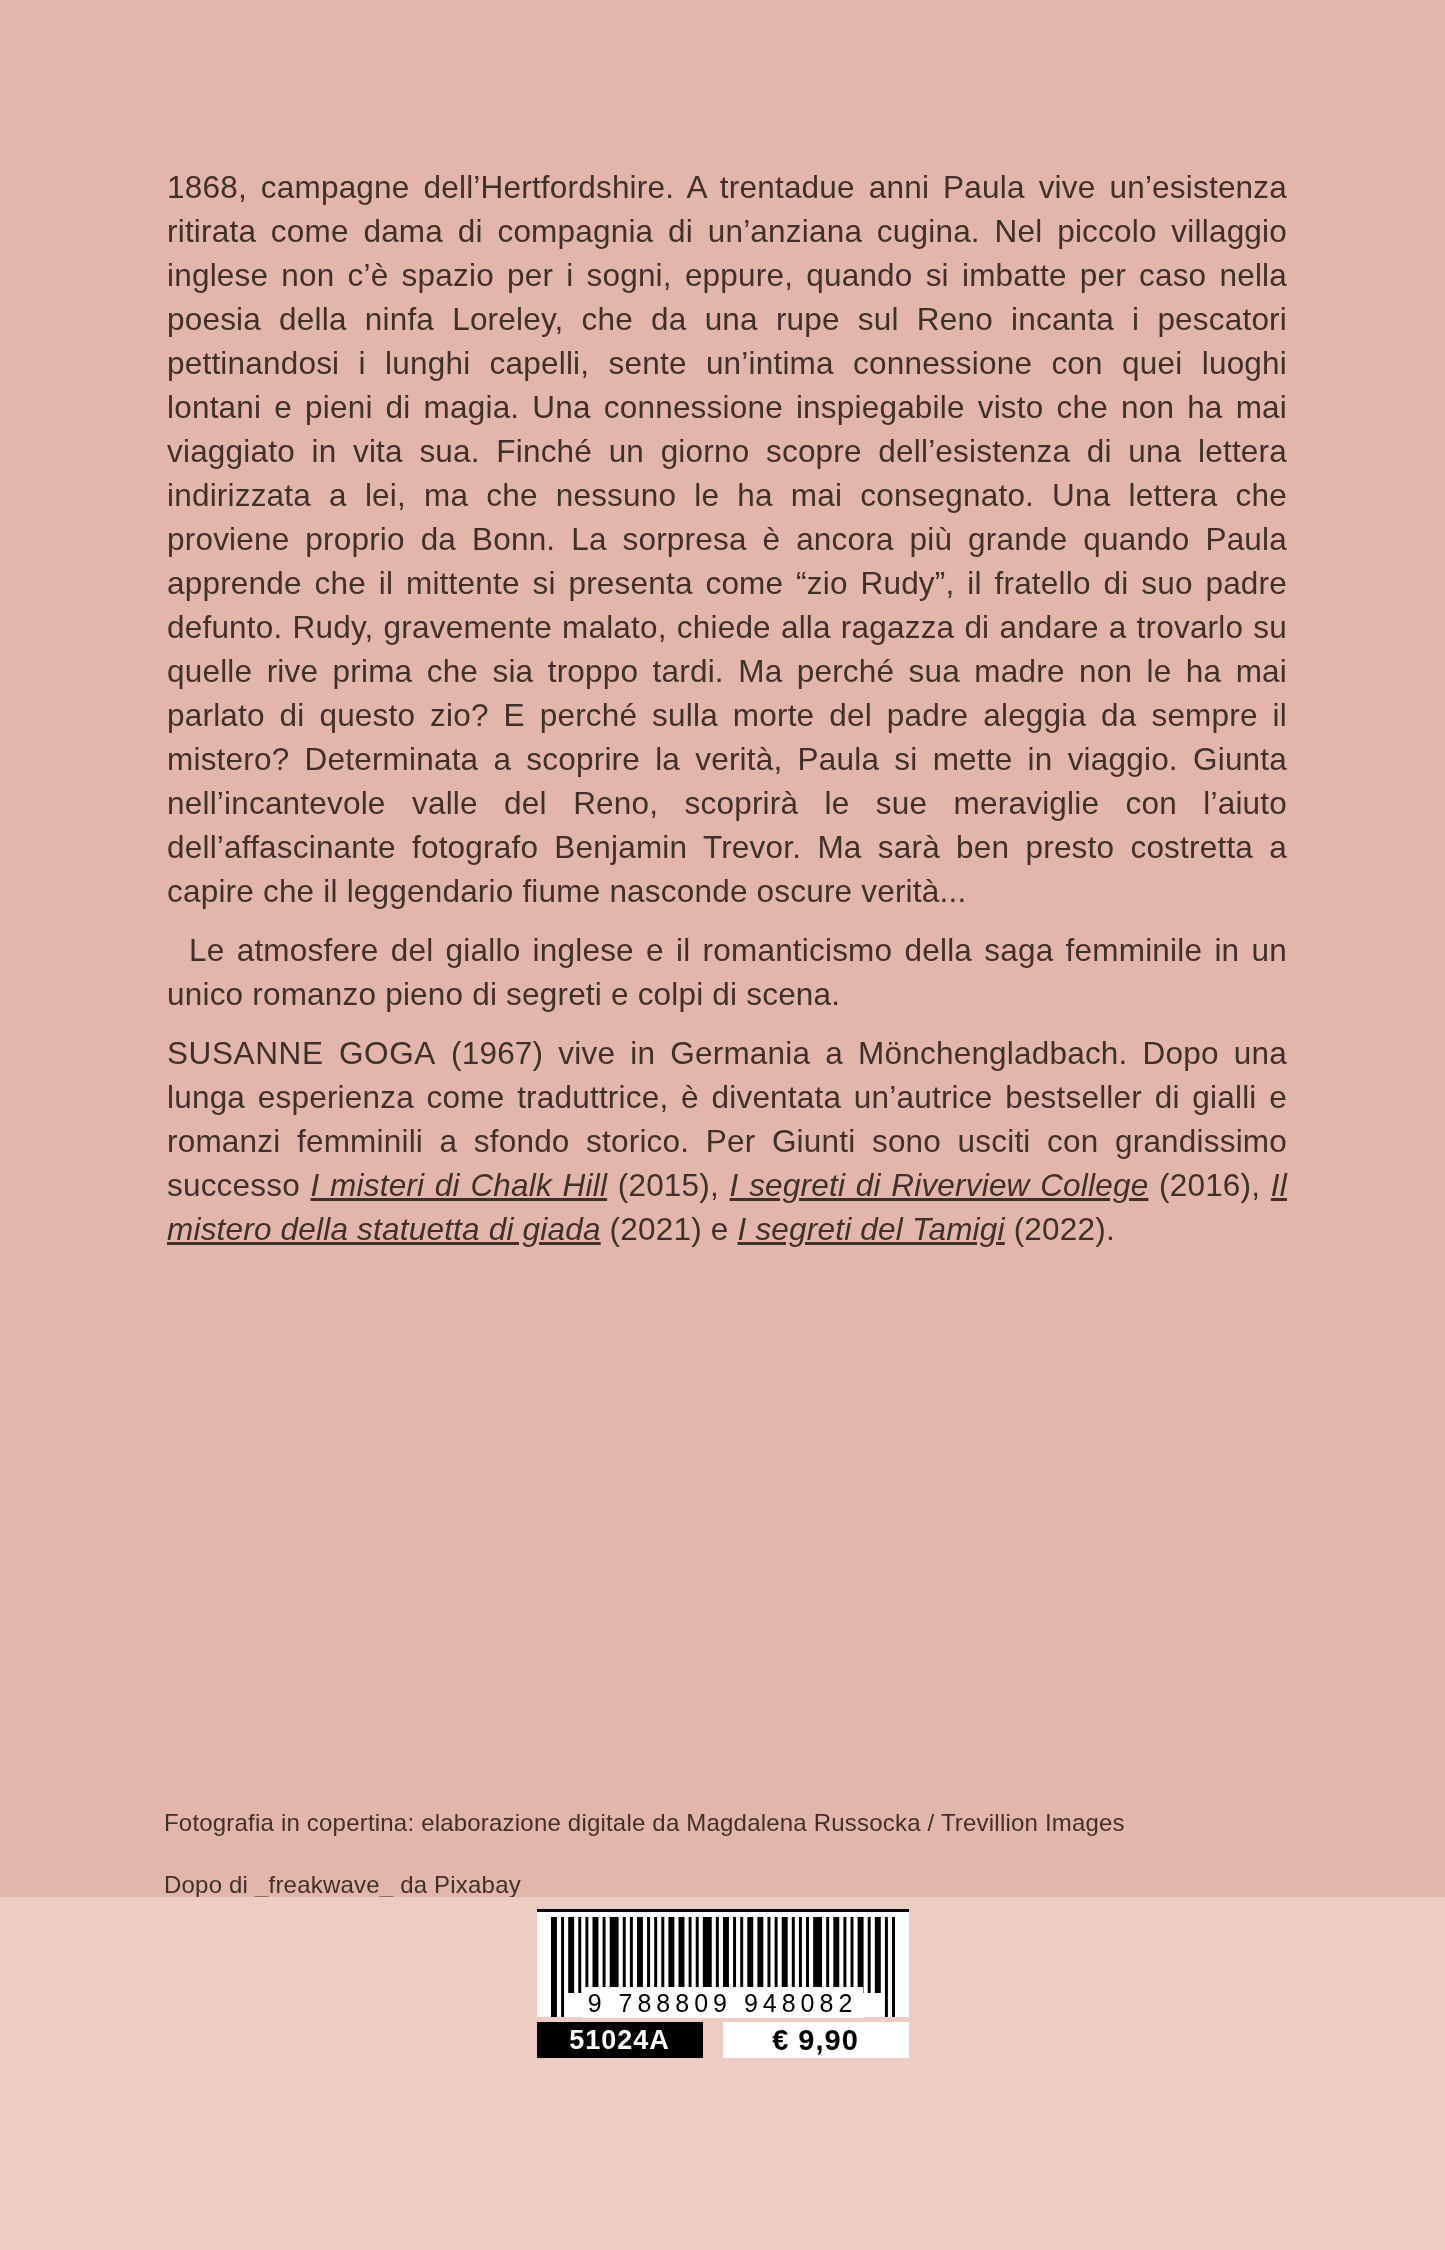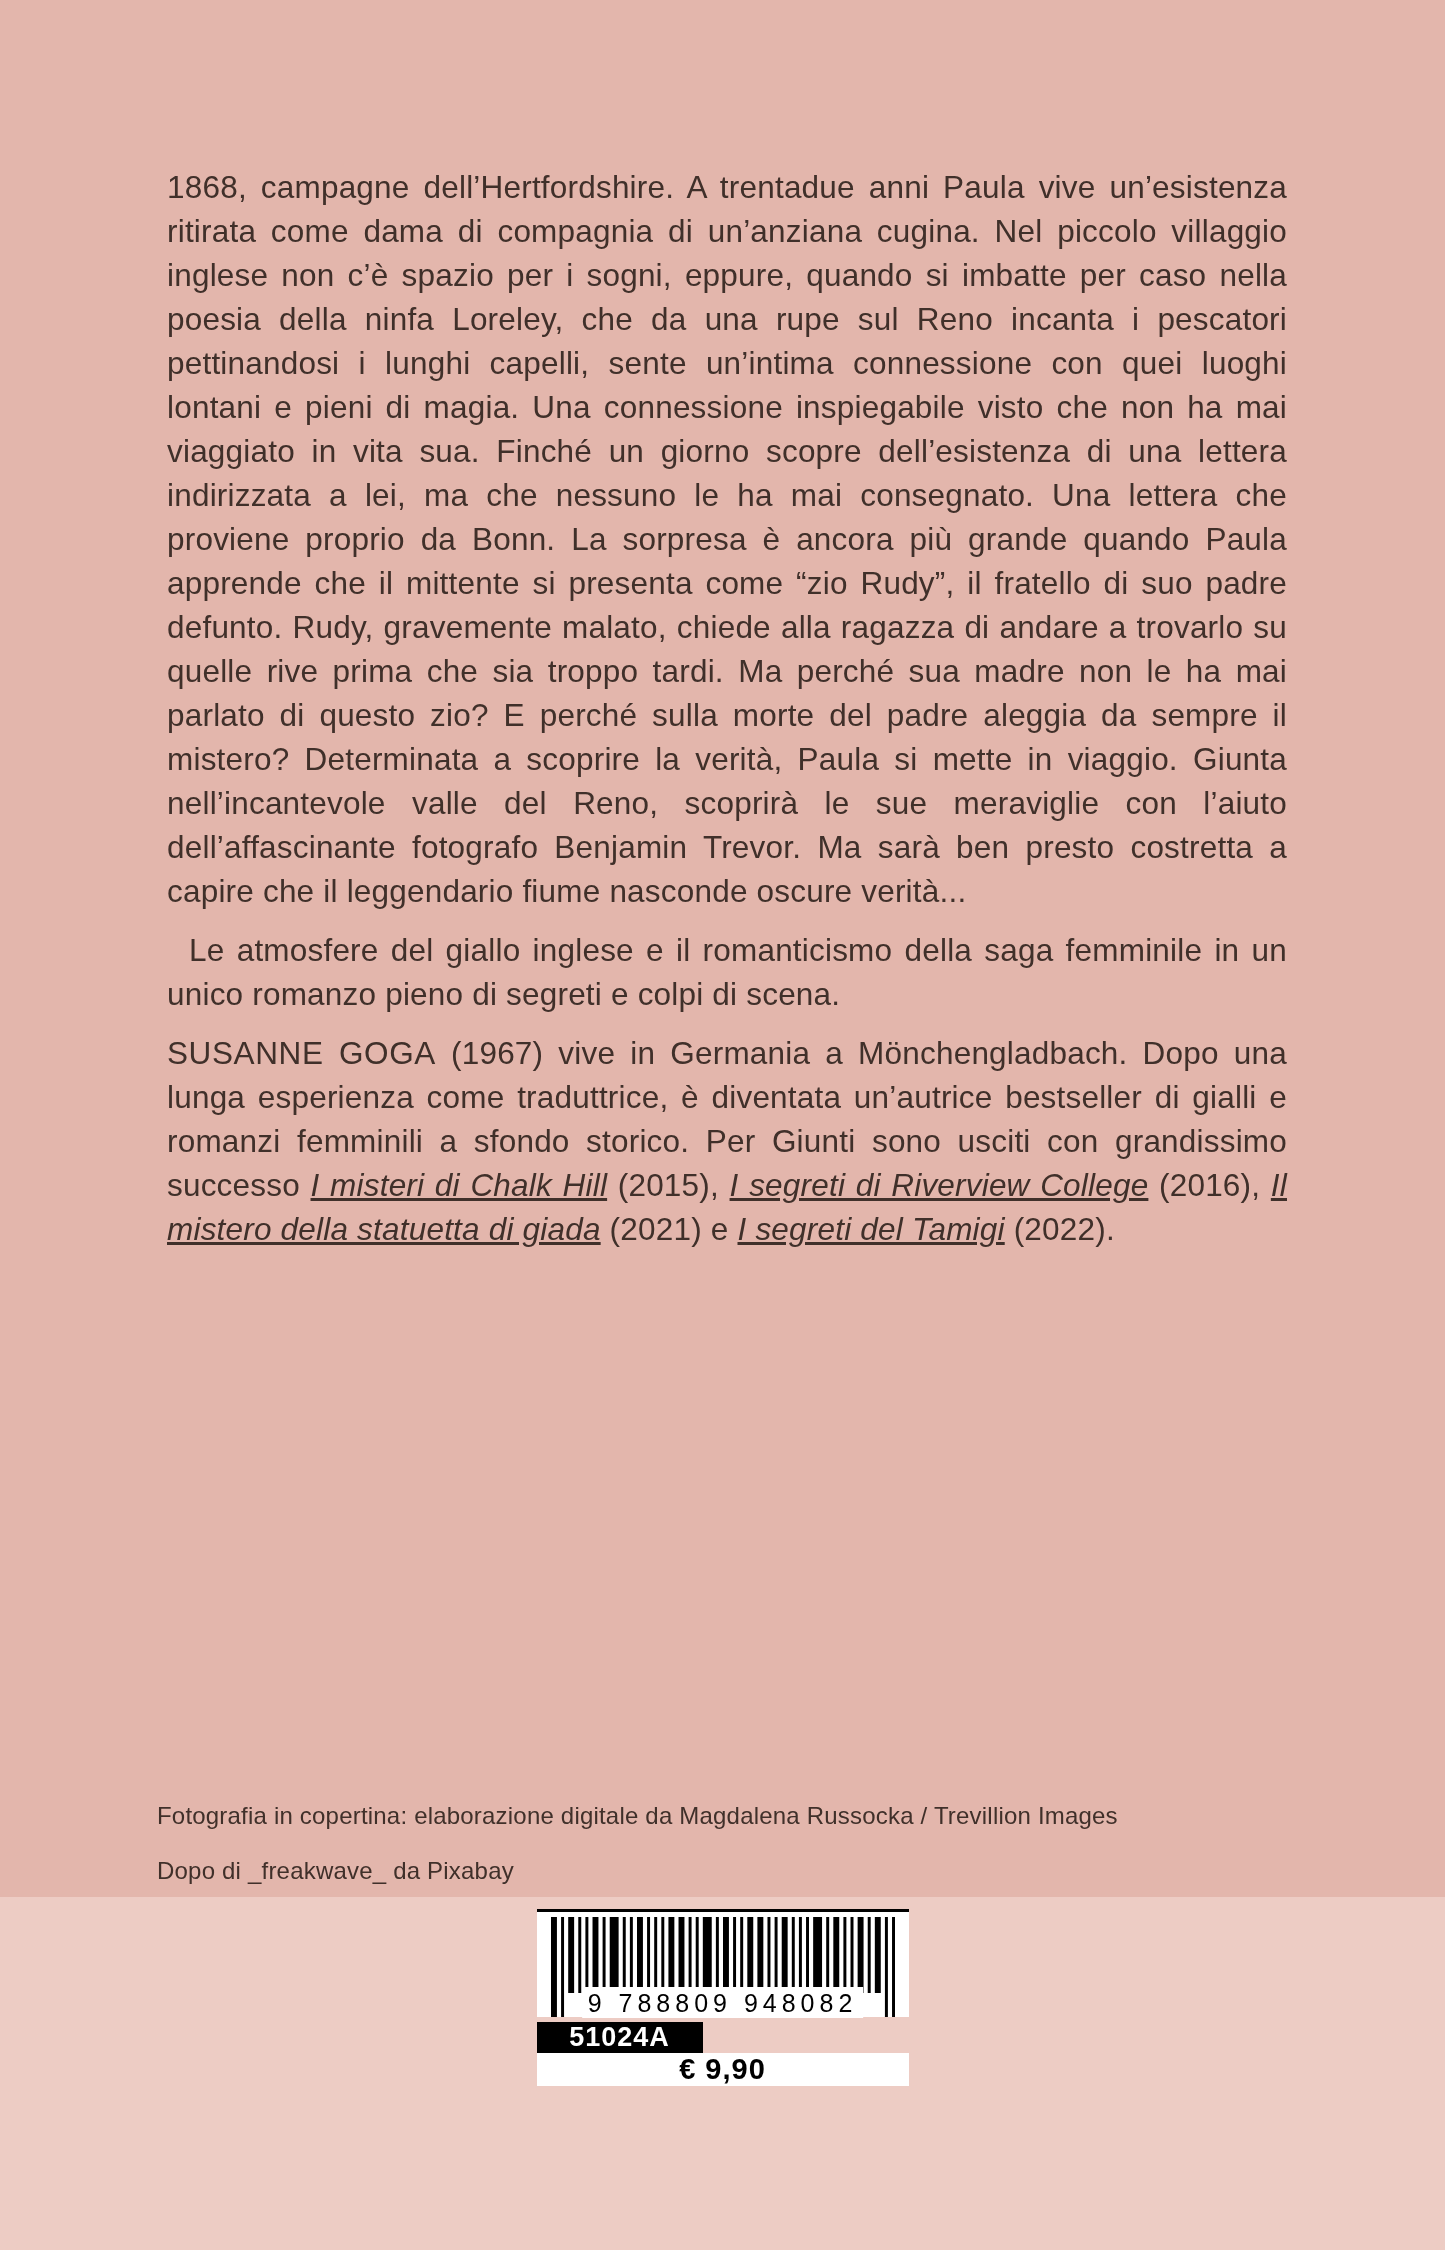--- a/index.html
+++ b/index.html
@@ -35,21 +35,21 @@
   .italic { font-style: italic; text-decoration: underline; }
   .author-name { letter-spacing: 0.6px; }
   .credits {
     position: absolute;
     left: 152px;
     top: 1786px;
     font-size: 24px;
     line-height: 50px;
     letter-spacing: 0.2px;
   }
-  .credits p { margin: 5px; }
+  .credits p { margin: 12px; }
   .footer-strip {
     position: absolute;
     left: 0;
     top: 1897px;
     width: 1445px;
     height: 353px;
     background: #edccc4;
   }
   .barcode-block {
     width: 372px;
@@ -83,24 +83,23 @@
     background: #ffffff;
     color: #000000;
     font-size: 25px;
     letter-spacing: 5px;
     white-space: nowrap;
     padding: 2px 6px 0 6px;
     text-align: center;
   }
   .code-row {
     display: flex;
-    gap: 0;
+    gap: 20px;
     margin-top: 5px;
-    height: 48px;
-    flex-direction: column;
+    height: 36px;
   }
   .code-box {
     width: 166px;
     background: #000000;
     color: #ffffff;
     font-weight: bold;
     font-size: 27px;
     display: flex;
     align-items: center;
     justify-content: center;

